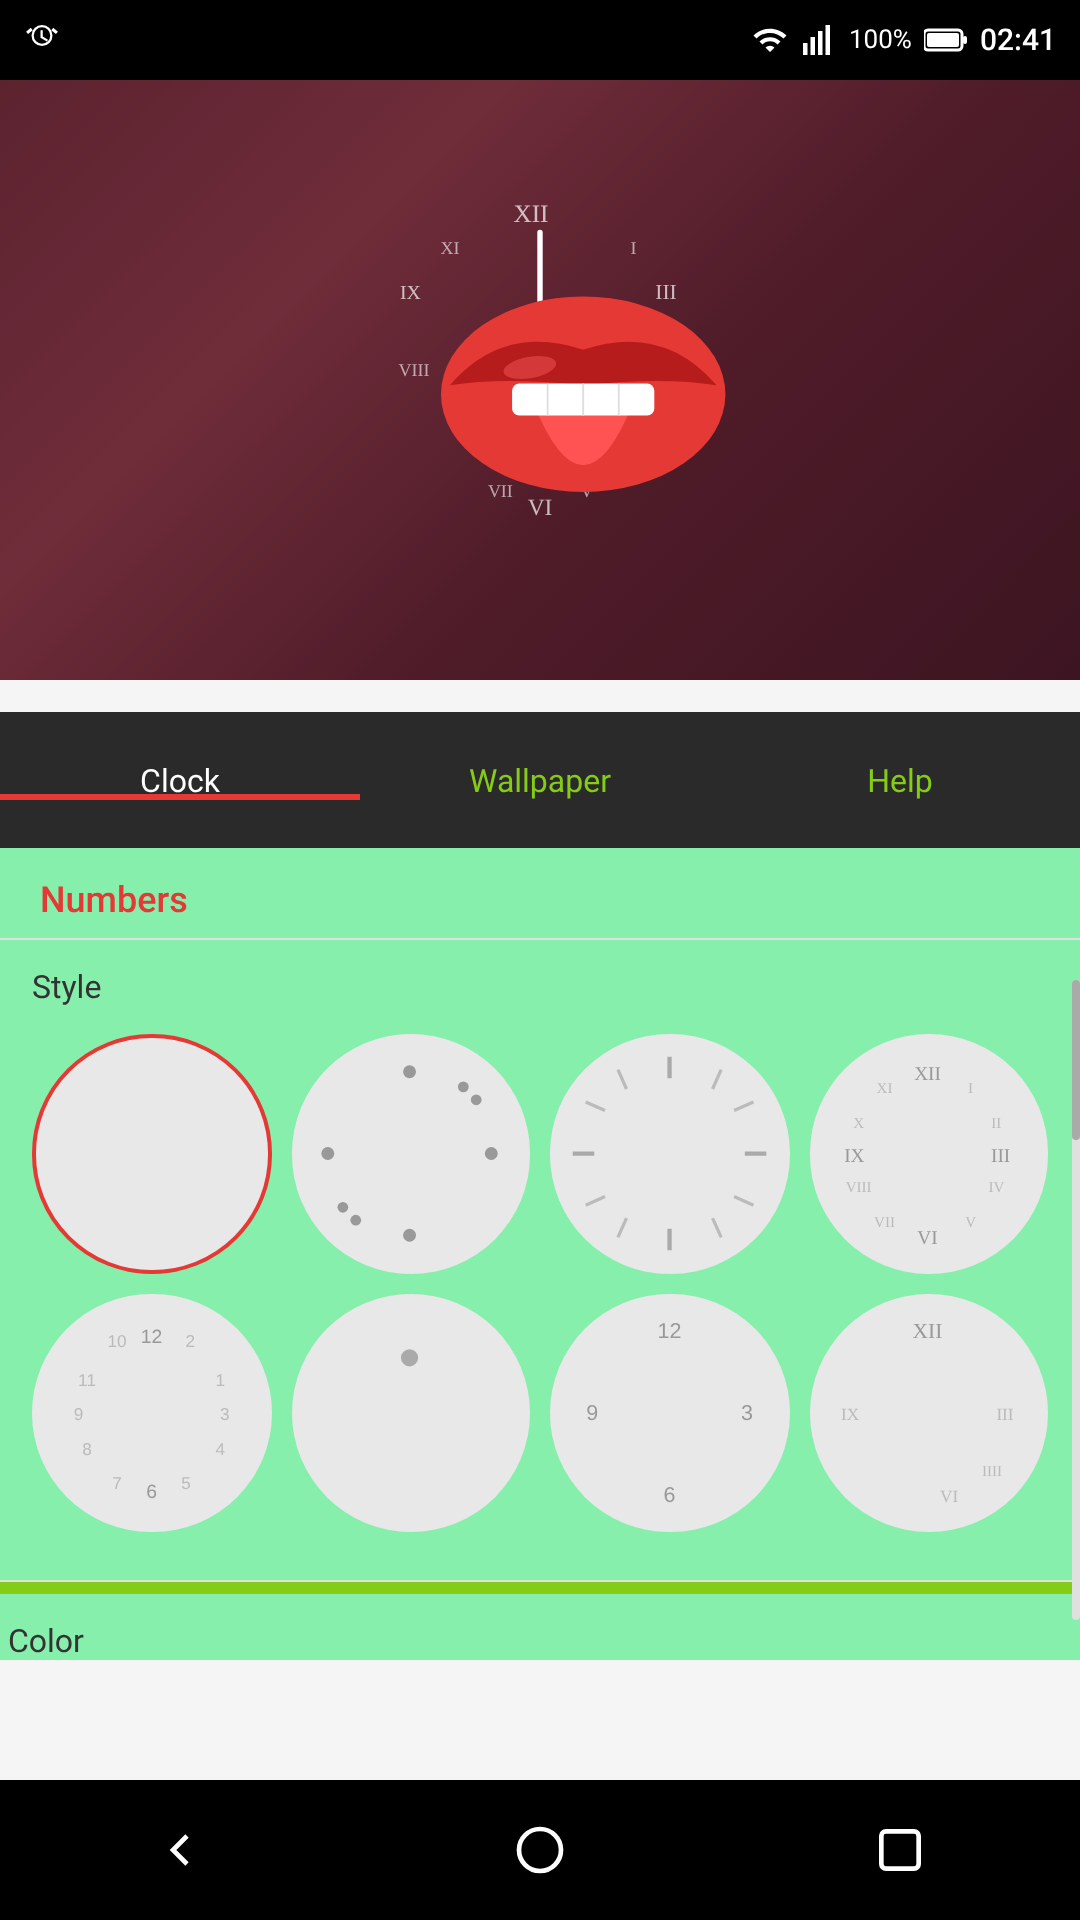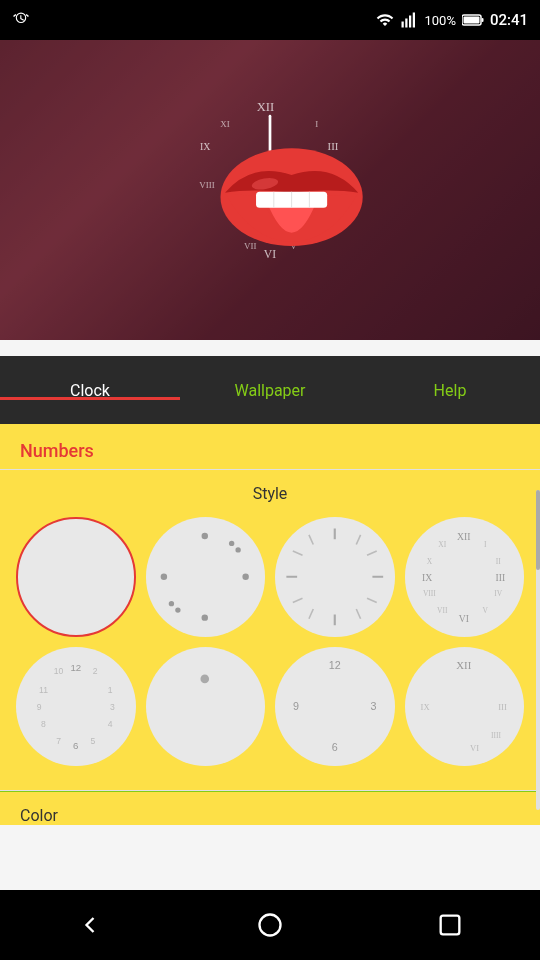--- a/index.html
+++ b/index.html
@@ -119,21 +119,21 @@
       position: absolute;
       bottom: 0;
       left: 0;
       right: 0;
       height: 3px;
       background: #e53935;
     }
 
     
     .content {
-      background: #fde047;
+      background: #86efac;
       padding: 0;
     }
 
     .section-title {
       color: #e53935;
       font-size: 18px;
       font-weight: 500;
       padding: 16px 20px 8px;
     }
 
@@ -143,21 +143,20 @@
       margin: 0 0;
     }
 
     .style-section {
       padding: 14px 16px;
     }
     .style-label {
       font-size: 16px;
       color: #333;
       margin-bottom: 14px;
-      text-align: center;
     }
 
     .clock-grid {
       display: grid;
       grid-template-columns: repeat(4, 1fr);
       gap: 10px;
       margin-bottom: 10px;
     }
 
     .clock-option {
@@ -193,22 +192,22 @@
       position: absolute;
       top: 0;
       width: 4px;
       height: 80px;
       background: #aaa;
       border-radius: 2px;
     }
 
     
     .color-section {
-      padding: 14px 20px 0;
-      border-top: 1px solid #84cc16;
+      padding: 14px 4px 0;
+      border-top: 6px solid #84cc16;
     }
     .color-label {
       font-size: 16px;
       color: #333;
       margin-bottom: 4px;
     }
 
     
     .nav-bar {
       position: absolute;

